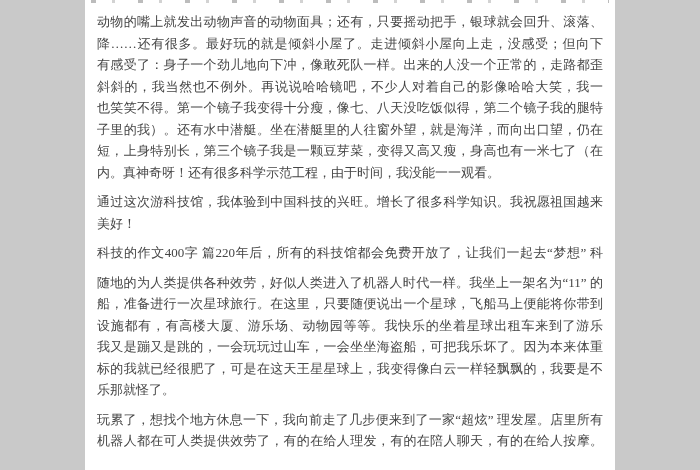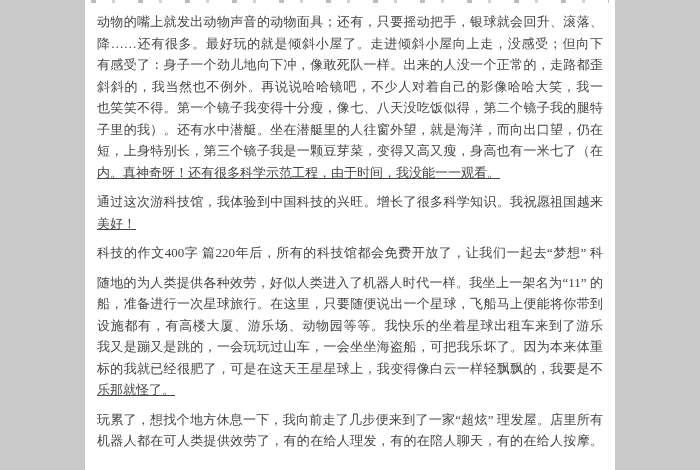--- a/index.html
+++ b/index.html
@@ -53,21 +53,20 @@
     padding: 0;
   }
   .line {
     height: 21.5px;
     overflow: hidden;
     text-align: justify;
     text-align-last: justify;
   }
   .line.para-end {
     text-align-last: left;
-    text-decoration: underline;
   }
   .line b {
     font-weight: normal;
   }
 </style>
 </head>
 <body style="background: rgb(201, 201, 201);">
 
 <div class="sheet" style="background: rgb(255, 255, 255);">
   <div class="top-sliver"></div>

